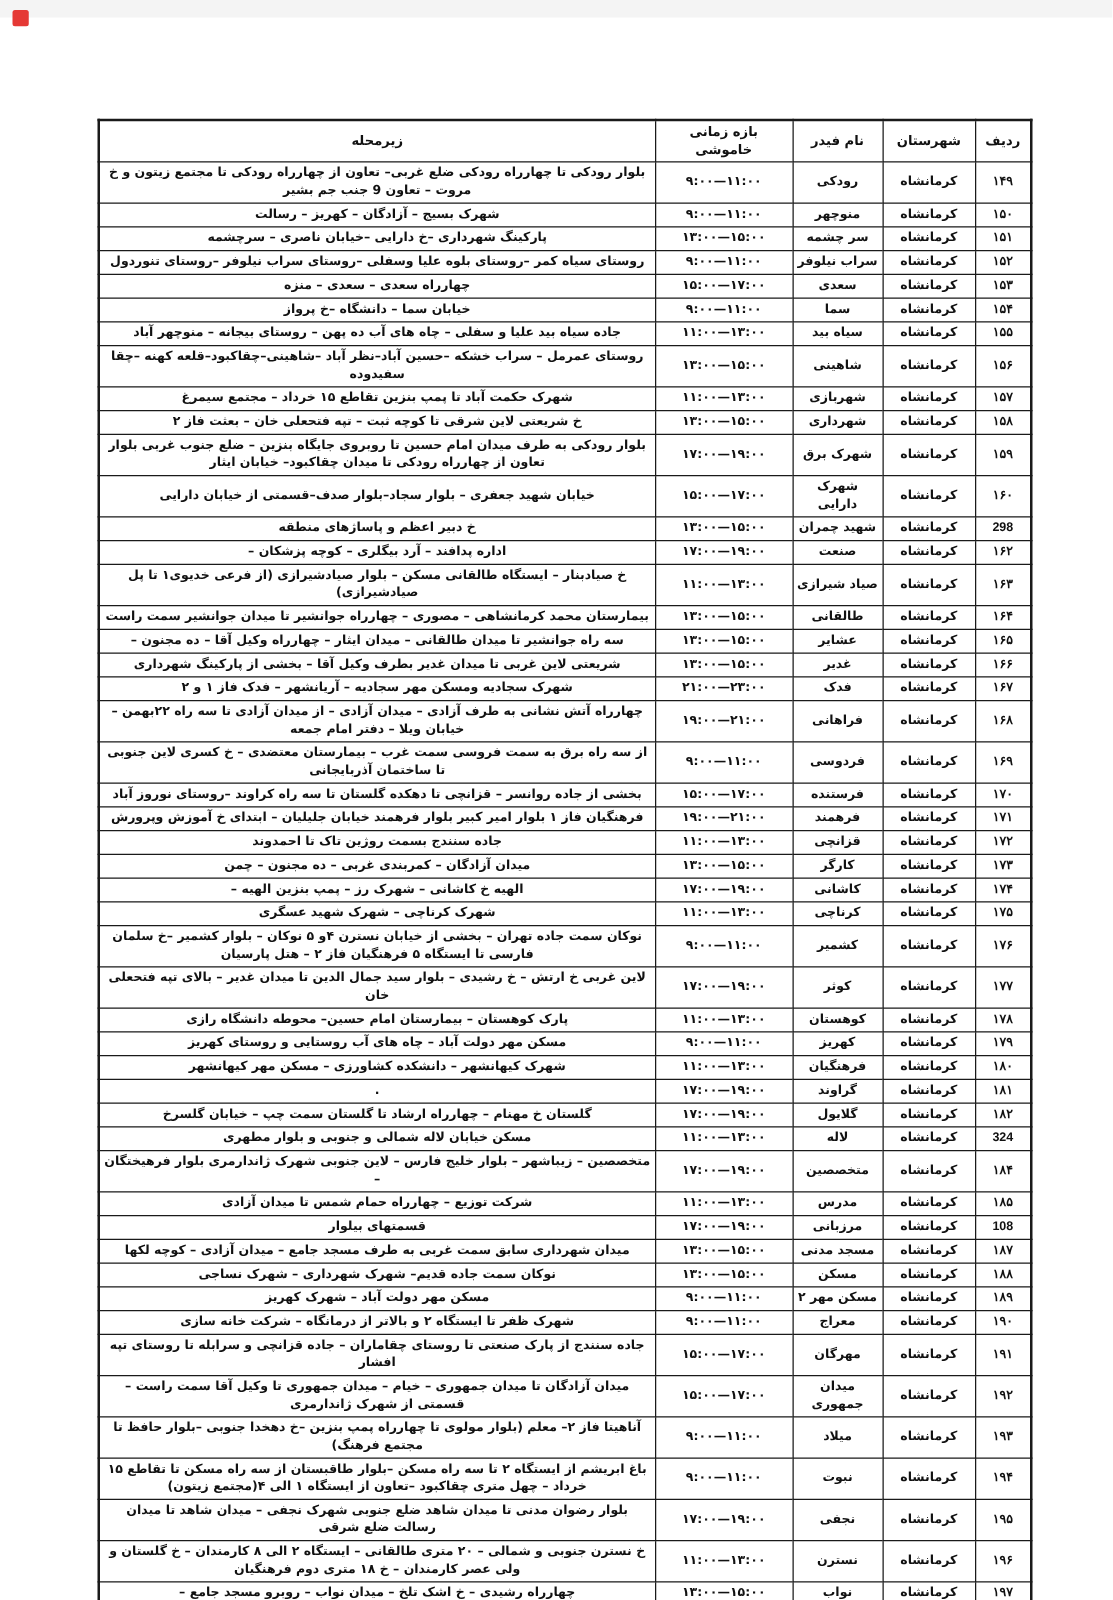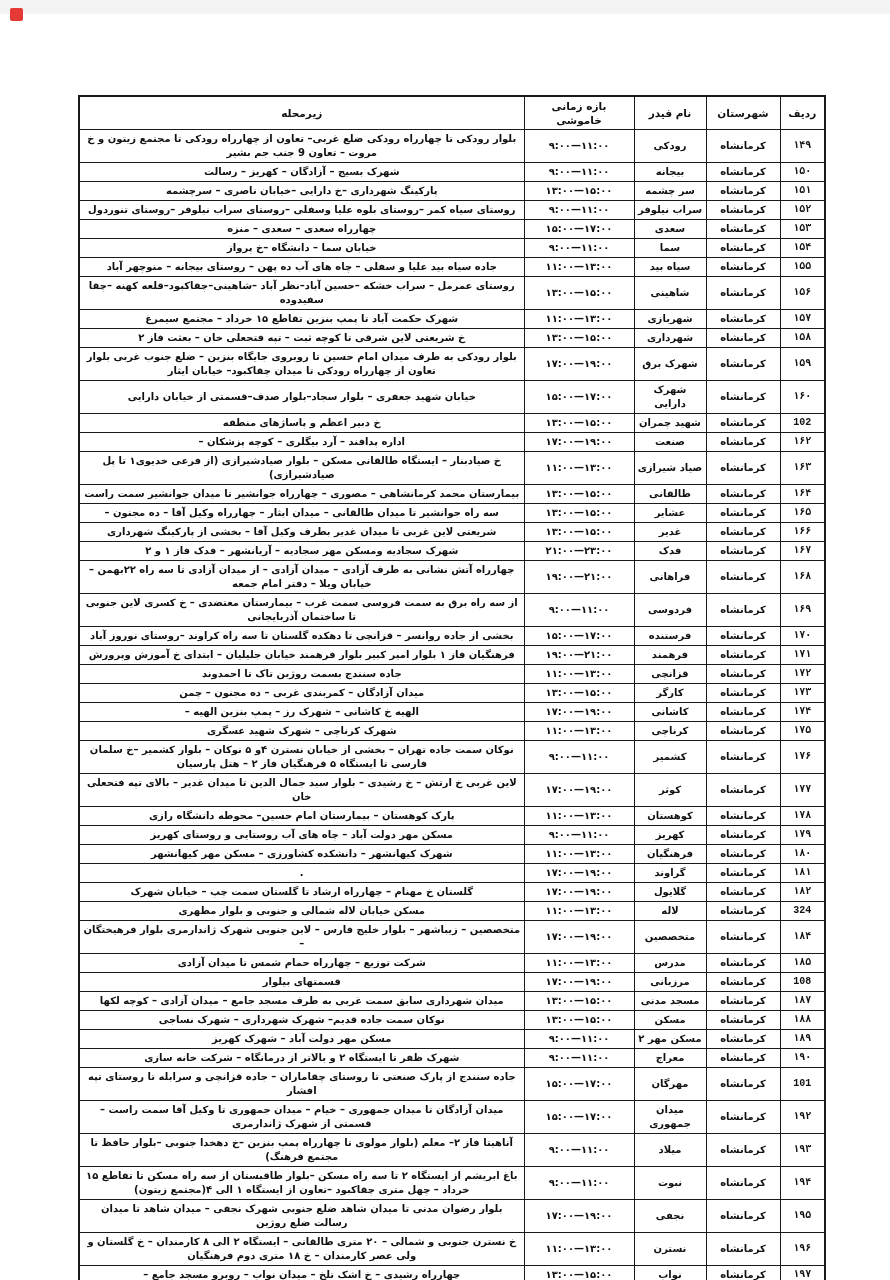--- a/index.html
+++ b/index.html
@@ -19,21 +19,21 @@
     font-weight:bold;
     font-size:10px;
     line-height:14px;
     padding:2px 3px;
     text-align:center;
     vertical-align:middle;
   }
   table.outage{border:2px solid #1a1a1a;}
   table.outage thead th{height:20px;font-size:10.5px;}
   td.c-time span{direction:ltr;unicode-bidi:embed;white-space:nowrap;}
-  td.c-row{font-family:Liberation Mono, monospace;}
+  td.c-row{font-family:Liberation Sans, sans-serif;}
   col.w-row{width:45px;}
   col.w-county{width:74px;}
   col.w-feeder{width:72px;}
   col.w-time{width:110px;}
 </style>
 </head>
 <body>
 
 <div class="topbar" style="background: rgb(244, 244, 244);"></div>
 <div class="red-marker" style="background: rgb(229, 57, 53);"></div>
@@ -60,21 +60,21 @@
         <tr>
           <td class="c-row">۱۴۹</td>
           <td class="c-county">کرمانشاه</td>
           <td class="c-feeder">رودکی</td>
           <td class="c-time"><span dir="ltr">۹:۰۰—۱۱:۰۰</span></td>
           <td class="c-area">بلوار رودکی تا چهارراه رودکی ضلع غربی– تعاون از چهارراه رودکی تا مجتمع زیتون و خ مروت – تعاون 9 جنب جم بشیر</td>
         </tr>
         <tr>
           <td class="c-row">۱۵۰</td>
           <td class="c-county">کرمانشاه</td>
-          <td class="c-feeder">بیجانه</td>
+          <td class="c-feeder">منوچهر</td>
           <td class="c-time"><span dir="ltr">۹:۰۰—۱۱:۰۰</span></td>
           <td class="c-area">شهرک بسیج – آزادگان – کهریز – رسالت</td>
         </tr>
         <tr>
           <td class="c-row">۱۵۱</td>
           <td class="c-county">کرمانشاه</td>
           <td class="c-feeder">سر چشمه</td>
           <td class="c-time"><span dir="ltr">۱۳:۰۰—۱۵:۰۰</span></td>
           <td class="c-area">پارکینگ شهرداری –خ دارایی –خیابان ناصری – سرچشمه</td>
         </tr>
@@ -135,21 +135,21 @@
           <td class="c-area">بلوار رودکی به طرف میدان امام حسین تا روبروی جایگاه بنزین – ضلع جنوب غربی بلوار تعاون از چهارراه رودکی تا میدان چقاکبود– خیابان ایثار</td>
         </tr>
         <tr>
           <td class="c-row">۱۶۰</td>
           <td class="c-county">کرمانشاه</td>
           <td class="c-feeder">شهرک دارایی</td>
           <td class="c-time"><span dir="ltr">۱۵:۰۰—۱۷:۰۰</span></td>
           <td class="c-area">خیابان شهید جعفری – بلوار سجاد–بلوار صدف–قسمتی از خیابان دارایی</td>
         </tr>
         <tr>
-          <td class="c-row">102</td>
+          <td class="c-row">298</td>
           <td class="c-county">کرمانشاه</td>
           <td class="c-feeder">شهید چمران</td>
           <td class="c-time"><span dir="ltr">۱۳:۰۰—۱۵:۰۰</span></td>
           <td class="c-area">خ دبیر اعظم و پاساژهای منطقه</td>
         </tr>
         <tr>
           <td class="c-row">۱۶۲</td>
           <td class="c-county">کرمانشاه</td>
           <td class="c-feeder">صنعت</td>
           <td class="c-time"><span dir="ltr">۱۷:۰۰—۱۹:۰۰</span></td>
@@ -286,21 +286,21 @@
           <td class="c-county">کرمانشاه</td>
           <td class="c-feeder">گراوند</td>
           <td class="c-time"><span dir="ltr">۱۷:۰۰—۱۹:۰۰</span></td>
           <td class="c-area">.</td>
         </tr>
         <tr>
           <td class="c-row">۱۸۲</td>
           <td class="c-county">کرمانشاه</td>
           <td class="c-feeder">گلایول</td>
           <td class="c-time"><span dir="ltr">۱۷:۰۰—۱۹:۰۰</span></td>
-          <td class="c-area">گلستان خ مهنام – چهارراه ارشاد تا گلستان سمت چپ – خیابان شهرک</td>
+          <td class="c-area">گلستان خ مهنام – چهارراه ارشاد تا گلستان سمت چپ – خیابان گلسرخ</td>
         </tr>
         <tr>
           <td class="c-row">324</td>
           <td class="c-county">کرمانشاه</td>
           <td class="c-feeder">لاله</td>
           <td class="c-time"><span dir="ltr">۱۱:۰۰—۱۳:۰۰</span></td>
           <td class="c-area">مسکن خیابان لاله شمالی و جنوبی و بلوار مطهری</td>
         </tr>
         <tr>
           <td class="c-row">۱۸۴</td>
@@ -345,21 +345,21 @@
           <td class="c-area">مسکن مهر دولت آباد – شهرک کهریز</td>
         </tr>
         <tr>
           <td class="c-row">۱۹۰</td>
           <td class="c-county">کرمانشاه</td>
           <td class="c-feeder">معراج</td>
           <td class="c-time"><span dir="ltr">۹:۰۰—۱۱:۰۰</span></td>
           <td class="c-area">شهرک ظفر تا ایستگاه ۲ و بالاتر از درمانگاه – شرکت خانه سازی</td>
         </tr>
         <tr>
-          <td class="c-row">101</td>
+          <td class="c-row">۱۹۱</td>
           <td class="c-county">کرمانشاه</td>
           <td class="c-feeder">مهرگان</td>
           <td class="c-time"><span dir="ltr">۱۵:۰۰—۱۷:۰۰</span></td>
           <td class="c-area">جاده سنندج از پارک صنعتی تا روستای چقاماران – جاده قزانچی و سرابله تا روستای تپه افشار</td>
         </tr>
         <tr>
           <td class="c-row">۱۹۲</td>
           <td class="c-county">کرمانشاه</td>
           <td class="c-feeder">میدان جمهوری</td>
           <td class="c-time"><span dir="ltr">۱۵:۰۰—۱۷:۰۰</span></td>
@@ -377,21 +377,21 @@
           <td class="c-county">کرمانشاه</td>
           <td class="c-feeder">نبوت</td>
           <td class="c-time"><span dir="ltr">۹:۰۰—۱۱:۰۰</span></td>
           <td class="c-area">باغ ابریشم از ایستگاه ۲ تا سه راه مسکن –بلوار طاقبستان از سه راه مسکن تا تقاطع ۱۵ خرداد – چهل متری چقاکبود –تعاون از ایستگاه ۱ الی ۴(مجتمع زیتون)</td>
         </tr>
         <tr>
           <td class="c-row">۱۹۵</td>
           <td class="c-county">کرمانشاه</td>
           <td class="c-feeder">نجفی</td>
           <td class="c-time"><span dir="ltr">۱۷:۰۰—۱۹:۰۰</span></td>
-          <td class="c-area">بلوار رضوان مدنی تا میدان شاهد ضلع جنوبی شهرک نجفی – میدان شاهد تا میدان رسالت ضلع روژین</td>
+          <td class="c-area">بلوار رضوان مدنی تا میدان شاهد ضلع جنوبی شهرک نجفی – میدان شاهد تا میدان رسالت ضلع شرقی</td>
         </tr>
         <tr>
           <td class="c-row">۱۹۶</td>
           <td class="c-county">کرمانشاه</td>
           <td class="c-feeder">نسترن</td>
           <td class="c-time"><span dir="ltr">۱۱:۰۰—۱۳:۰۰</span></td>
           <td class="c-area">خ نسترن جنوبی و شمالی – ۲۰ متری طالقانی – ایستگاه ۲ الی ۸ کارمندان – خ گلستان و ولی عصر کارمندان – خ ۱۸ متری دوم فرهنگیان</td>
         </tr>
         <tr>
           <td class="c-row">۱۹۷</td>

